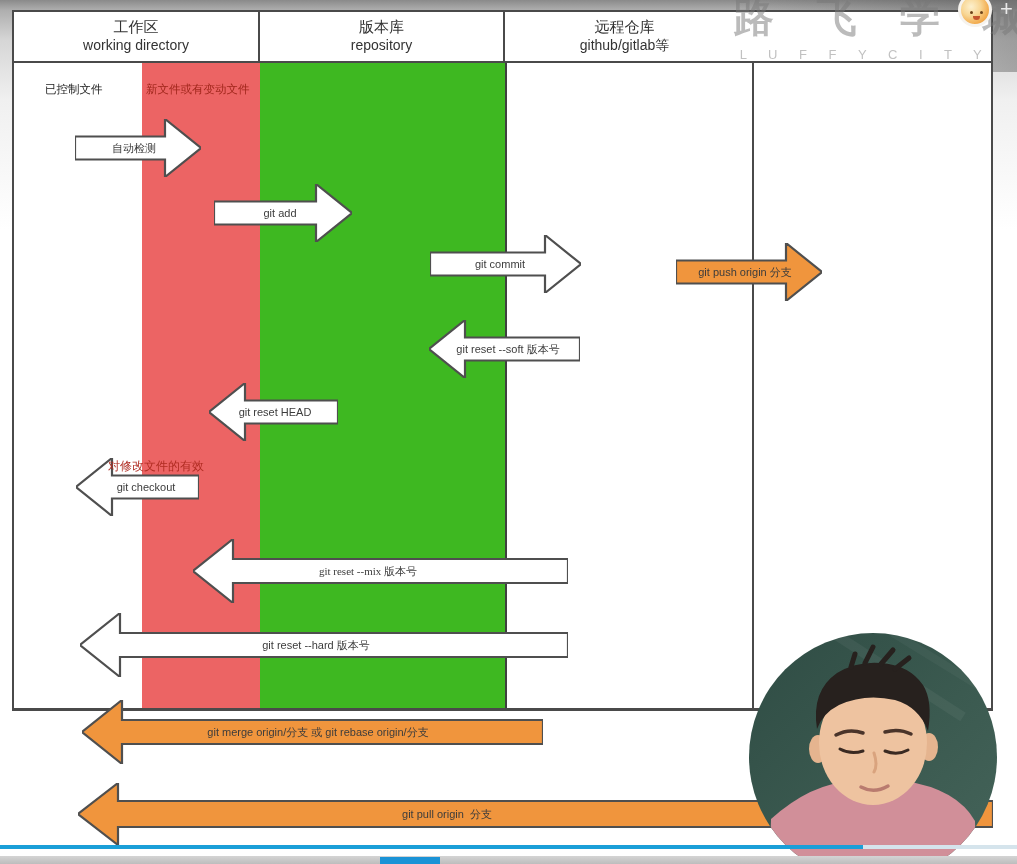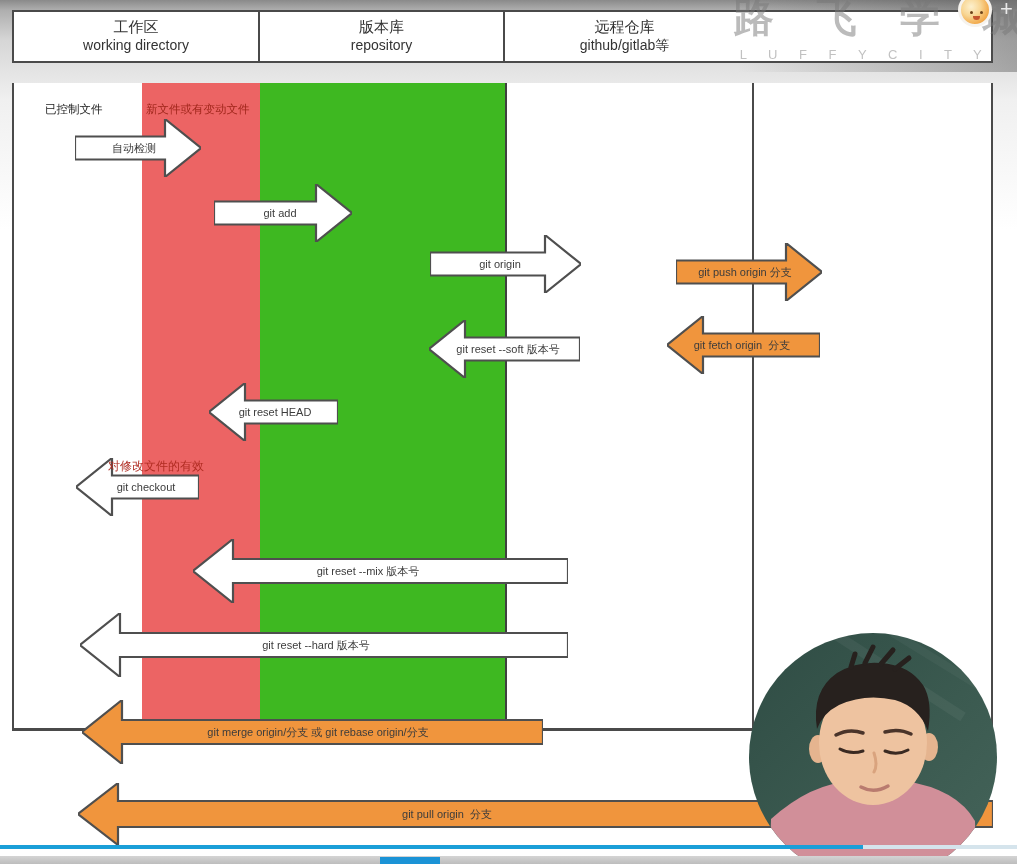--- a/index.html
+++ b/index.html
@@ -23,21 +23,21 @@
   .diagram-header{position:absolute;left:12px;top:10px;width:981px;height:53px;display:flex;
     border:2px solid var(--border-dark);box-sizing:border-box;background:#fff;z-index:1;}
   .hcell{flex:0 0 auto;display:flex;flex-direction:column;align-items:center;justify-content:center;
     box-sizing:border-box;border-right:2px solid var(--border-dark);color:#333;line-height:1.25;}
   .hcell:last-child{border-right:none;justify-content:center;}
   .hcell .zh{font-size:15px;}
   .hcell .en{font-size:14px;}
   .hcell.green{background:var(--green-zone);color:#2d3a2d;}
   .diagram-body{position:absolute;left:12px;top:63px;width:981px;height:648px;box-sizing:border-box;
     background:#fff;border-left:2px solid var(--border-dark);border-right:2px solid var(--border-dark);
-    border-bottom:3px solid var(--border-dark);z-index:1;margin-top:20px;}
+    border-bottom:3px solid var(--border-dark);z-index:1;}
   .zone{position:absolute;top:0;bottom:0;}
   .zone.red{left:128px;width:118px;background:var(--red-zone);}
   .zone.green{left:246px;width:247px;background:var(--green-zone);border-right:2px solid #3f3f3f;box-sizing:border-box;}
   .vline{position:absolute;top:0;bottom:0;left:738px;width:2px;background:var(--border-dark);}
   .zone-label{position:absolute;top:19px;font-size:11.5px;white-space:nowrap;}
   .zone-label.tracked{left:31px;color:#222;}
   .zone-label.changed{left:132px;color:#a1271c;}
   
   .arrows-layer{position:absolute;left:0;top:0;width:1017px;height:680px;z-index:2;pointer-events:none;}
   .arrow{position:absolute;}
@@ -105,53 +105,47 @@
       <div class="arrow" style="left: 214px; top: 184px; width: 138px; height: 58px;">
         <svg width="138" height="58">
           <polygon points="0,17.5 102,17.5 102,0 138,29 102,58 102,40.5 0,40.5" fill="#ffffff" stroke="#4f4f4f" stroke-width="2.2"></polygon>
         </svg>
         <span class="arrow-label" style="left:66px">git add</span>
       </div>
       <div class="arrow" style="left: 430px; top: 235px; width: 151px; height: 58px;">
         <svg width="151" height="58">
           <polygon points="0,17.5 115,17.5 115,0 151,29 115,58 115,40.5 0,40.5" fill="#ffffff" stroke="#4f4f4f" stroke-width="2.2"></polygon>
         </svg>
-        <span class="arrow-label" style="left:70px">git origin</span>
+        <span class="arrow-label" style="left:70px">git commit</span>
       </div>
       <div class="arrow" style="left: 676px; top: 243px; width: 146px; height: 58px;">
         <svg width="146" height="58">
           <polygon points="0,17.5 110,17.5 110,0 146,29 110,58 110,40.5 0,40.5" fill="#f0953d" stroke="#4f4f4f" stroke-width="2.2"></polygon>
         </svg>
         <span class="arrow-label" style="left:69px">git push origin 分支</span>
       </div>
       <div class="arrow" style="left: 429px; top: 320px; width: 151px; height: 58px;">
         <svg width="151" height="58">
           <polygon points="151,17.5 36,17.5 36,0 0,29 36,58 36,40.5 151,40.5" fill="#ffffff" stroke="#4f4f4f" stroke-width="2.2"></polygon>
         </svg>
         <span class="arrow-label" style="left:79px">git reset --soft 版本号</span>
       </div>
-      <div class="arrow" style="left: 667px; top: 316px; width: 153px; height: 58px;">
-        <svg width="153" height="58">
-          <polygon points="153,17.5 36,17.5 36,0 0,29 36,58 36,40.5 153,40.5" fill="#f0953d" stroke="#4f4f4f" stroke-width="2.2"></polygon>
-        </svg>
-        <span class="arrow-label" style="left:75px">git fetch origin  分支</span>
-      </div>
       <div class="arrow" style="left: 209px; top: 383px; width: 129px; height: 58px;">
         <svg width="129" height="58">
           <polygon points="129,17.5 36,17.5 36,0 0,29 36,58 36,40.5 129,40.5" fill="#ffffff" stroke="#4f4f4f" stroke-width="2.2"></polygon>
         </svg>
         <span class="arrow-label" style="left:66px">git reset HEAD</span>
       </div>
       <div class="arrow" style="left: 76px; top: 458px; width: 123px; height: 58px;">
         <svg width="123" height="58">
           <polygon points="123,17.5 36,17.5 36,0 0,29 36,58 36,40.5 123,40.5" fill="#ffffff" stroke="#4f4f4f" stroke-width="2.2"></polygon>
         </svg>
         <span class="arrow-label" style="left:70px">git checkout</span>
       </div>
-      <div class="arrow" style="left: 193px; top: 539px; width: 375px; height: 64px;">
+      <div class="arrow" style="left: 193px; top: 539px; width: 375px; height: 64px; font-family: Liberation Serif, serif;">
         <svg width="375" height="64">
           <polygon points="375,20 40,20 40,0 0,32 40,64 40,44 375,44" fill="#ffffff" stroke="#4f4f4f" stroke-width="2.2"></polygon>
         </svg>
         <span class="arrow-label" style="left:175px">git reset --mix 版本号</span>
       </div>
       <div class="arrow" style="left: 80px; top: 613px; width: 488px; height: 64px;">
         <svg width="488" height="64">
           <polygon points="488,20 40,20 40,0 0,32 40,64 40,44 488,44" fill="#ffffff" stroke="#4f4f4f" stroke-width="2.2"></polygon>
         </svg>
         <span class="arrow-label" style="left:236px">git reset --hard 版本号</span>

